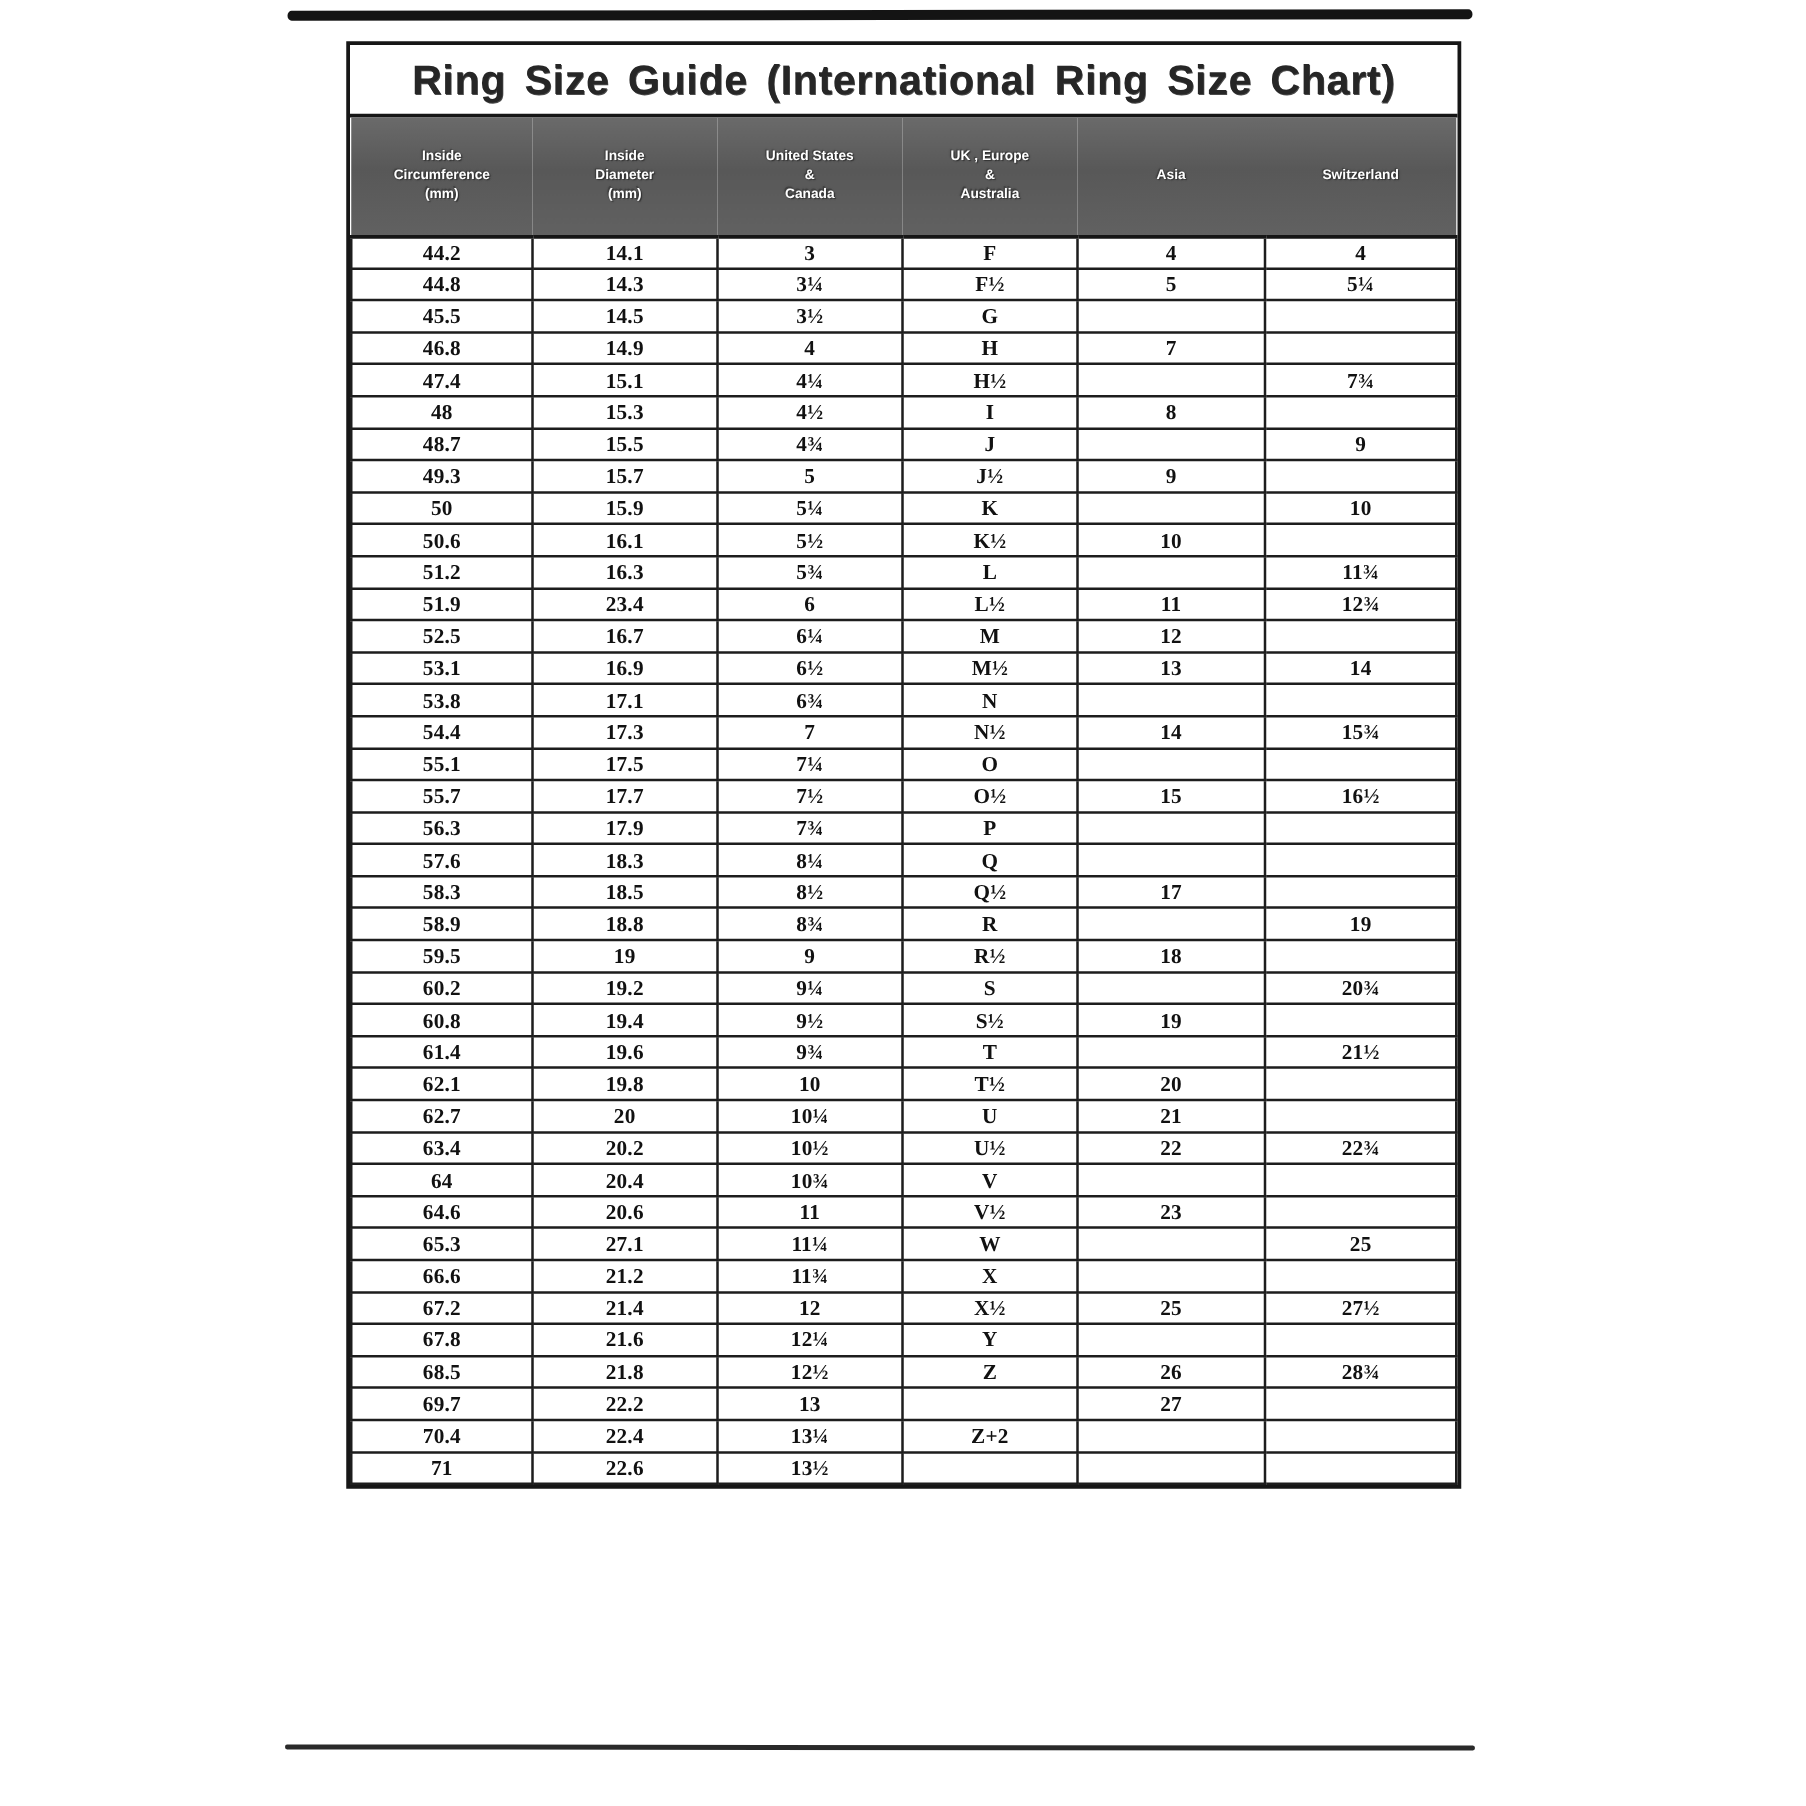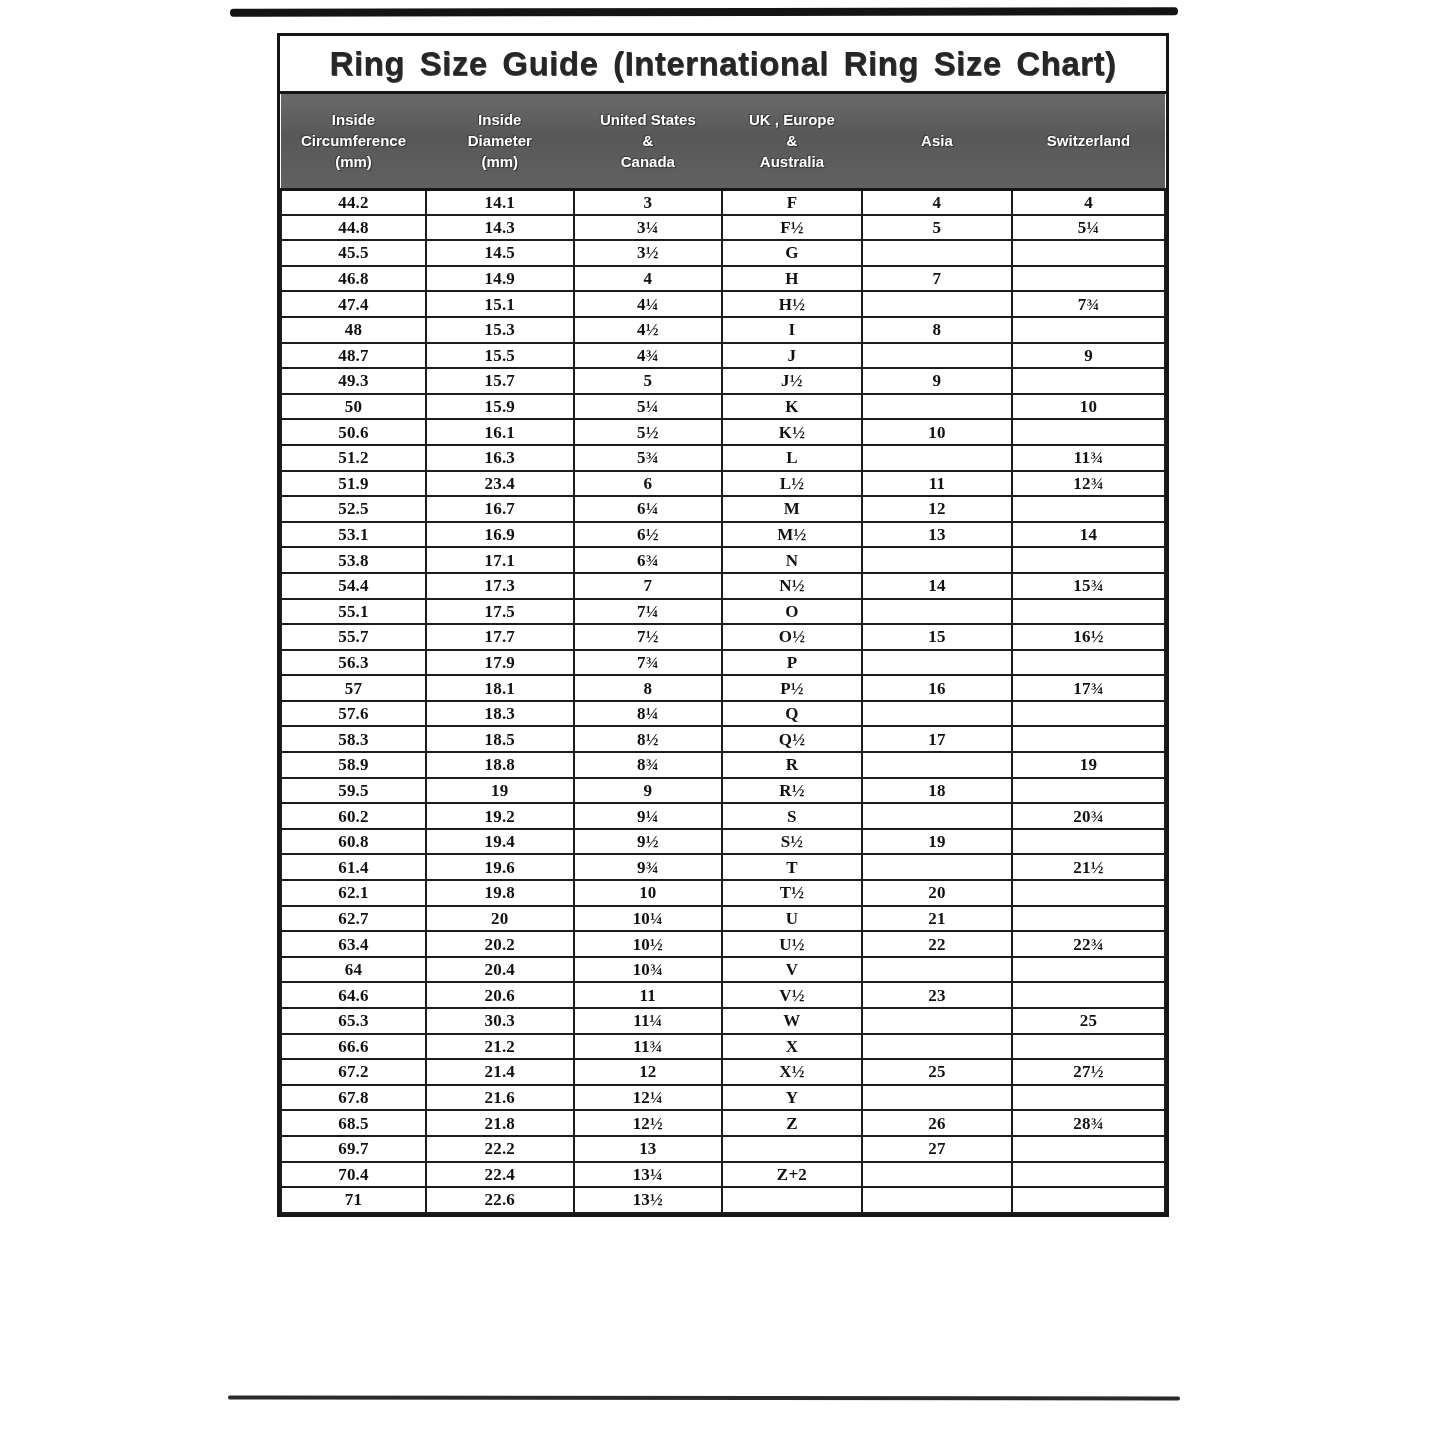--- a/index.html
+++ b/index.html
@@ -54,21 +54,21 @@
     width: 100%;
     border-collapse: collapse;
     table-layout: fixed;
   }
   table.size-table thead th {
     height: 95px;
     background: linear-gradient(180deg, #6a6a6a 0%, #585858 45%, #616161 100%);
     color: #ffffff;
     font-family: "Liberation Sans", sans-serif;
     font-weight: bold;
-    font-size: 15px;
+    font-size: 11px;
     line-height: 1.4;
     text-align: center;
     vertical-align: middle;
     white-space: pre-line;
     text-shadow: 1px 1px 1px #2e2e2e, -1px -1px 1px #3a3a3a;
     border: none;
     border-bottom: 3px solid #161616;
   }
   table.size-table tbody td {
     height: 25.6px;
@@ -269,28 +269,20 @@
           </tr>
           <tr>
             <td>56.3</td>
             <td>17.9</td>
             <td>7¾</td>
             <td>P</td>
             <td></td>
             <td></td>
           </tr>
           <tr>
-            <td>57</td>
-            <td>18.1</td>
-            <td>8</td>
-            <td>P½</td>
-            <td>16</td>
-            <td>17¾</td>
-          </tr>
-          <tr>
             <td>57.6</td>
             <td>18.3</td>
             <td>8¼</td>
             <td>Q</td>
             <td></td>
             <td></td>
           </tr>
           <tr>
             <td>58.3</td>
             <td>18.5</td>
@@ -374,21 +366,21 @@
           <tr>
             <td>64.6</td>
             <td>20.6</td>
             <td>11</td>
             <td>V½</td>
             <td>23</td>
             <td></td>
           </tr>
           <tr>
             <td>65.3</td>
-            <td>30.3</td>
+            <td>27.1</td>
             <td>11¼</td>
             <td>W</td>
             <td></td>
             <td>25</td>
           </tr>
           <tr>
             <td>66.6</td>
             <td>21.2</td>
             <td>11¾</td>
             <td>X</td>

